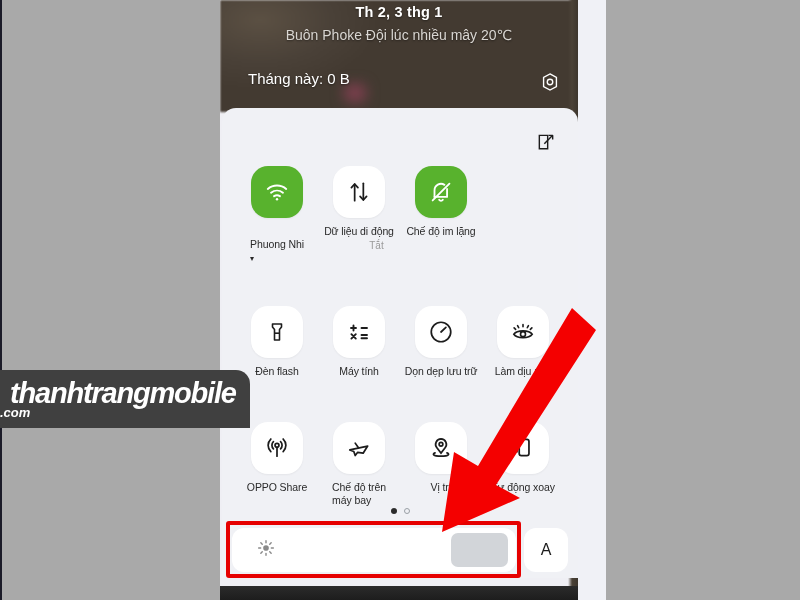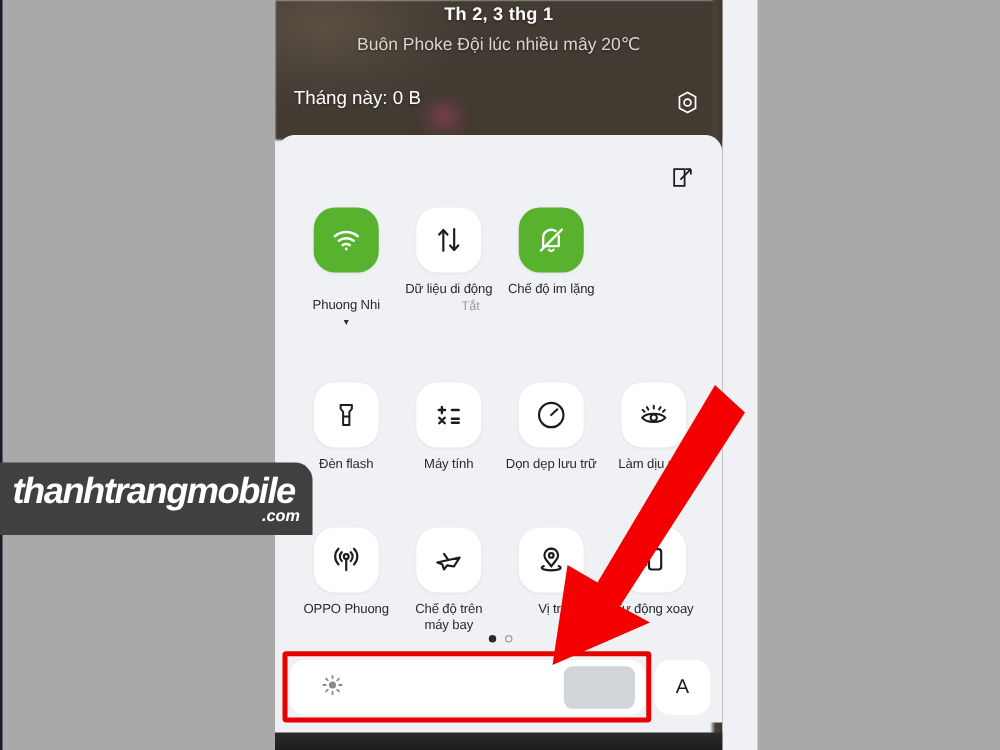--- a/index.html
+++ b/index.html
@@ -47,21 +47,21 @@
   .wp-date {
     position: absolute; left: 0; top: 4px; width: 358px; text-align: center;
     color: #ffffff; font-size: 14.5px; font-weight: bold; letter-spacing: .2px;
     text-shadow: 0 1px 2px rgba(0,0,0,.45);
   }
   .wp-weather {
     position: absolute; left: 0; top: 27px; width: 358px; text-align: center;
     color: #d9d6d2; font-size: 14px; text-shadow: 0 1px 2px rgba(0,0,0,.45);
   }
   .wp-data-usage {
-    position: absolute; left: 15px; top: 70px;
+    position: absolute; left: 28px; top: 70px;
     color: #ffffff; font-size: 15px; text-shadow: 0 1px 2px rgba(0,0,0,.45);
   }
   .wp-gear {
     position: absolute; right: 16px; top: 70px;
     width: 24px; height: 24px; display:flex; align-items:center; justify-content:center;
   }
 
   
   #qs-panel {
     position: absolute; left: 2px; top: 108px; width: 356px; height: 470px;
@@ -81,21 +81,21 @@
   }
   .tile-cell { display: flex; flex-direction: column; align-items: center; }
   .tile-btn {
     width: 52px; height: 52px; border-radius: 17px;
     background: #ffffff;
     display: flex; align-items: center; justify-content: center;
     box-shadow: 0 1px 2px rgba(0,0,0,.05);
   }
   .tile-btn.on { background: #58b22d; }
   .tile-label {
-    margin-top: 7px; font-size: 10.5px; color: #2a2a2a; text-align: center;
+    margin-top: 7px; font-size: 10.5px; color: #2a2a2a; text-align: left;
     line-height: 13px; letter-spacing: -.1px; white-space: pre-line;
   }
   .tile-sub { font-size: 10px; color: #9a9a9a; margin-top: 2px; margin-left: 35px; }
   .caret { font-size: 8px; color: #2a2a2a; }
 
   .row2 { margin-top: 14px; }
   .row3 { margin-top: 14px; }
 
   
   .page-dots {
@@ -144,21 +144,21 @@
     position: absolute; left: 0; bottom: 0; width: 250px; height: 58px;
     background: #404040; border-radius: 0 14px 0 0;
     display: flex; flex-direction: column; justify-content: center;
   }
   .wm-main {
     color: #ffffff; font-size: 29px; font-weight: bold; font-style: italic;
     letter-spacing: -1.2px; padding-left: 10px; line-height: 30px;
   }
   .wm-sub {
     color: #ffffff; font-size: 13px; font-style: italic; font-weight: bold;
-    text-align: right; padding-right: 10px; line-height: 14px; margin-top: -2px;
+    text-align: left; padding-right: 24px; line-height: 14px; margin-top: -2px;
   }
 </style>
 </head>
 <body>
 
 <div id="root">
 
   <div class="side-bar side-left"></div>
   <div class="side-bar side-right">
     <div class="side-right-inner"></div>
@@ -292,21 +292,21 @@
           <div class="tile-btn">
             <svg width="26" height="26" viewBox="0 0 24 24" fill="none" stroke="#1c1c1c" stroke-width="1.6" stroke-linecap="round">
               <circle cx="12" cy="9.5" r="1.8"></circle>
               <path d="M12 11.3 V19.5"></path>
               <path d="M8.7 12.8 a4.6 4.6 0 0 1 0 -6.6"></path>
               <path d="M15.3 6.2 a4.6 4.6 0 0 1 0 6.6"></path>
               <path d="M6.3 15.3 a8 8 0 0 1 0 -11.6"></path>
               <path d="M17.7 3.7 a8 8 0 0 1 0 11.6"></path>
             </svg>
           </div>
-          <div class="tile-label">OPPO Phuong</div>
+          <div class="tile-label">OPPO Share</div>
         </div>
 
         <div class="tile-cell">
           <div class="tile-btn">
             <svg width="26" height="26" viewBox="0 0 24 24" fill="none" stroke="#1c1c1c" stroke-width="1.6" stroke-linecap="round" stroke-linejoin="round">
               <path d="M3.5 13.8 L20 10.2 L15.8 16.8 L10.8 16 L8.5 19 L7.2 15.2 Z"></path>
               <path d="M8.5 7.5 L11.5 11.8"></path>
             </svg>
           </div>
           <div class="tile-label">Chế độ trên

